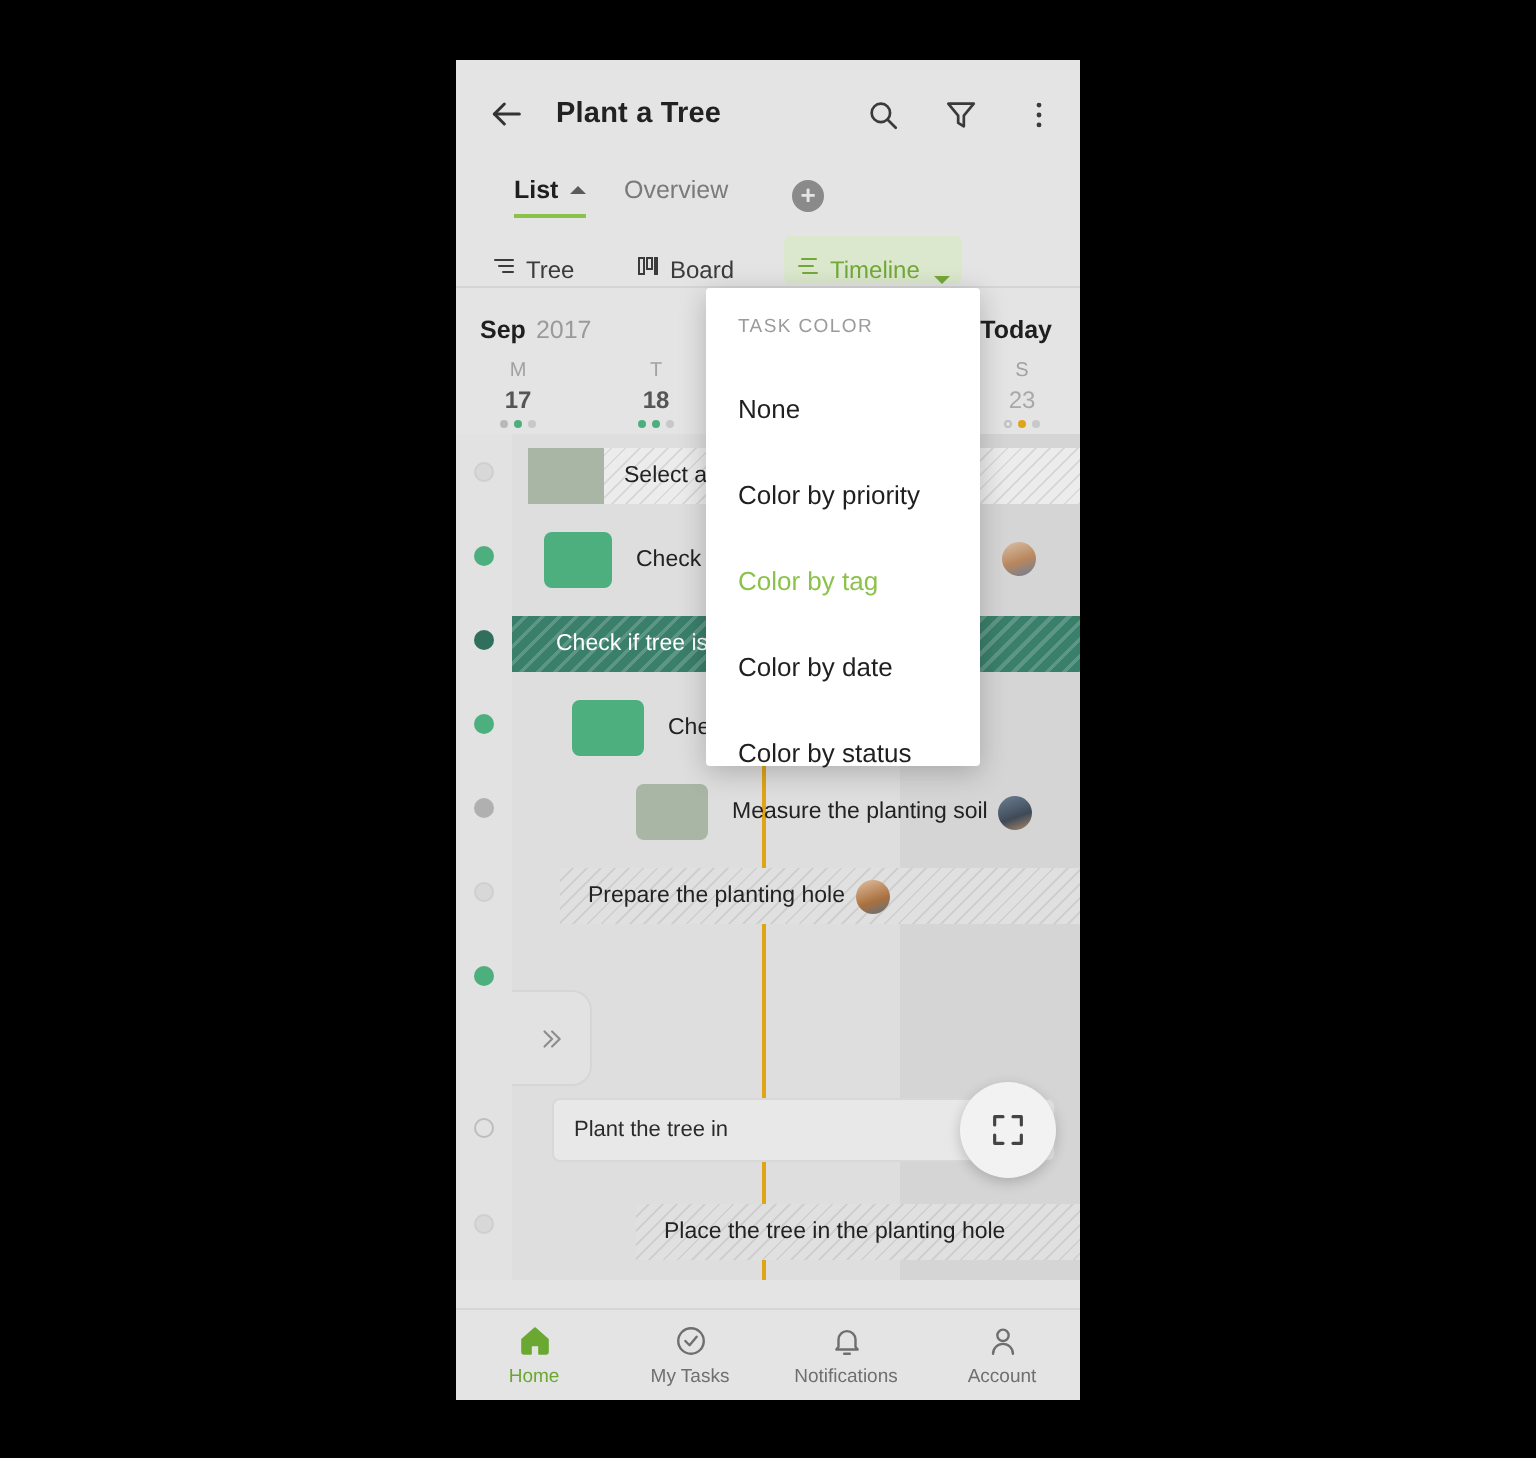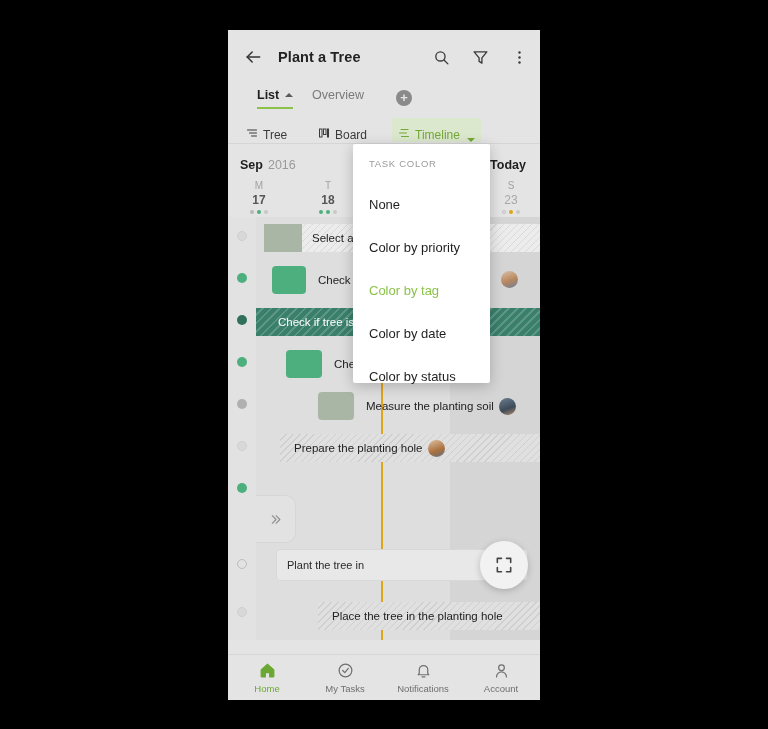--- a/index.html
+++ b/index.html
@@ -265,21 +265,21 @@
               <line x1="7" y1="19" x2="21" y2="19"></line>
             </svg>
         </span>
         <span>Timeline</span>
         <span class="caret-down-sm"></span>
       </div>
     </div>
 
     <div class="datehdr">
       <div class="month">
-        <b>Sep</b><span>2016</span>
+        <b>Sep</b><span>2017</span>
       </div>
       <div class="today-lbl">Today</div>
       <div class="days">
         <div class="day" style="left:14px">
           <div class="dow">M</div>
           <div class="num">17</div>
           <div class="dots">
               <i class="d-grey"></i>
               <i class="d-green"></i>
               <i class="d-plus"></i>

